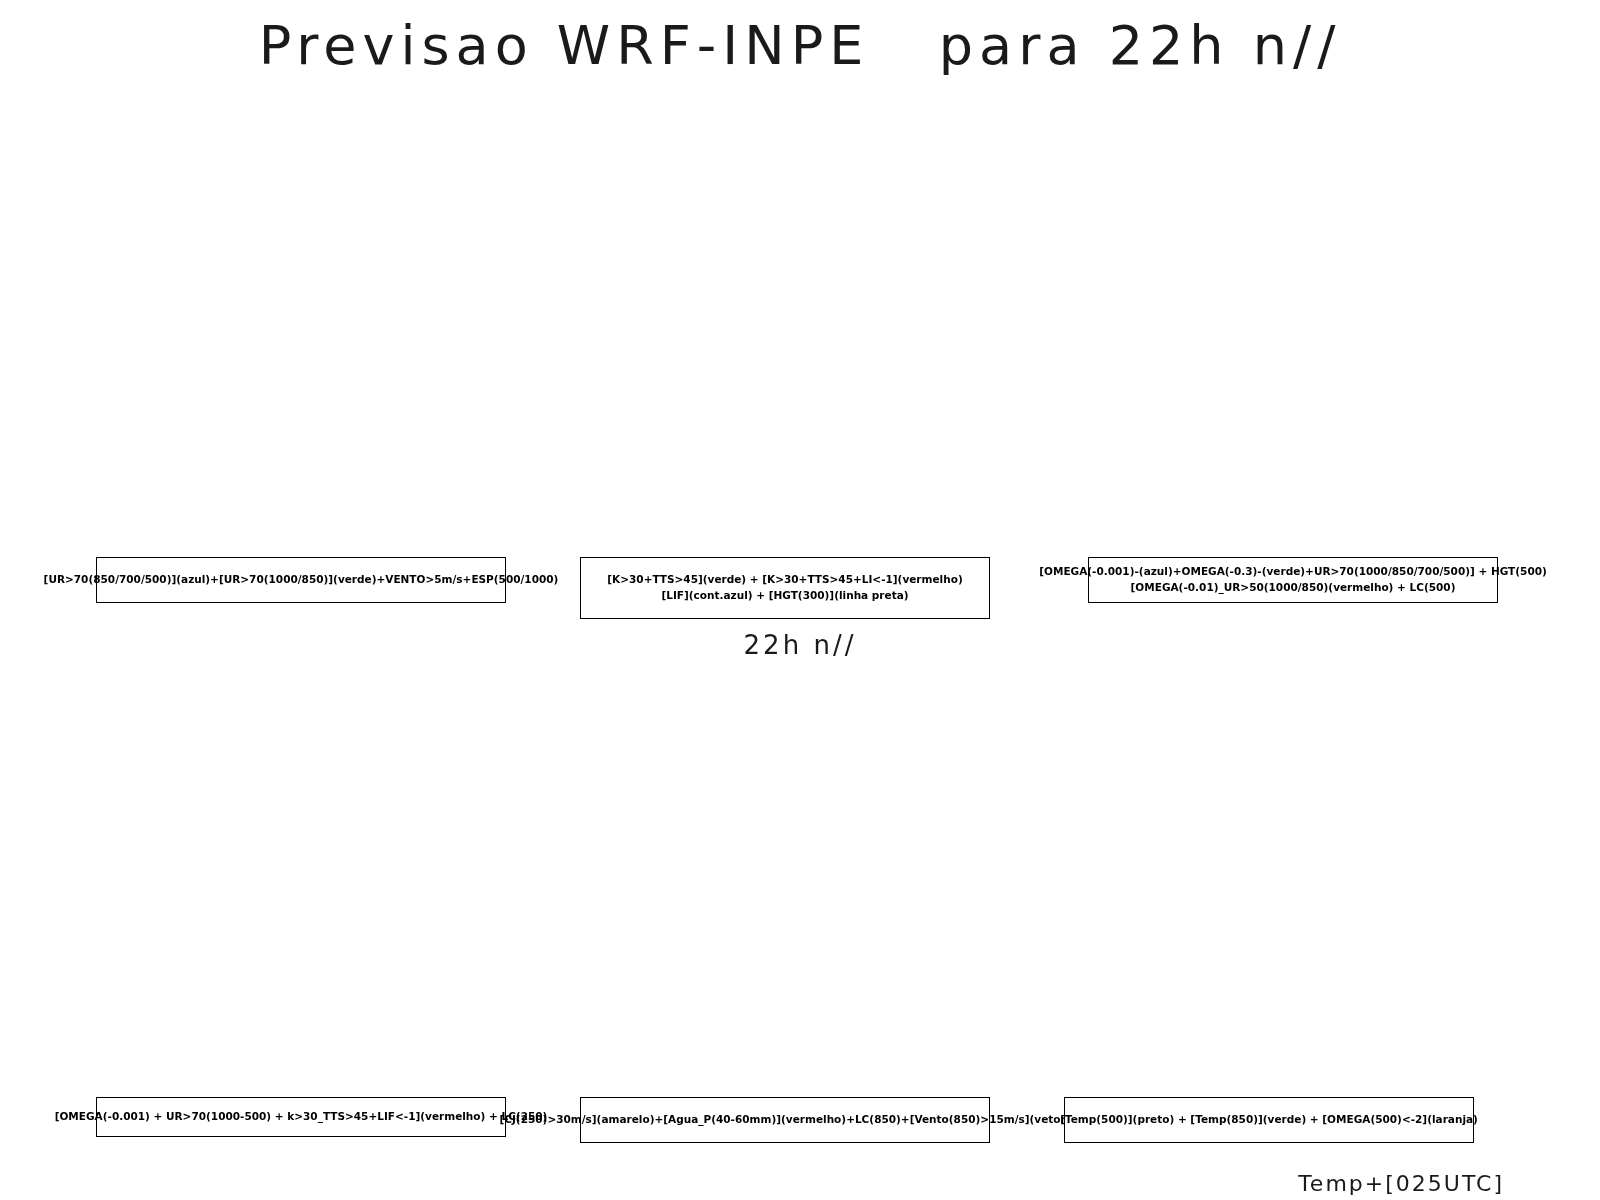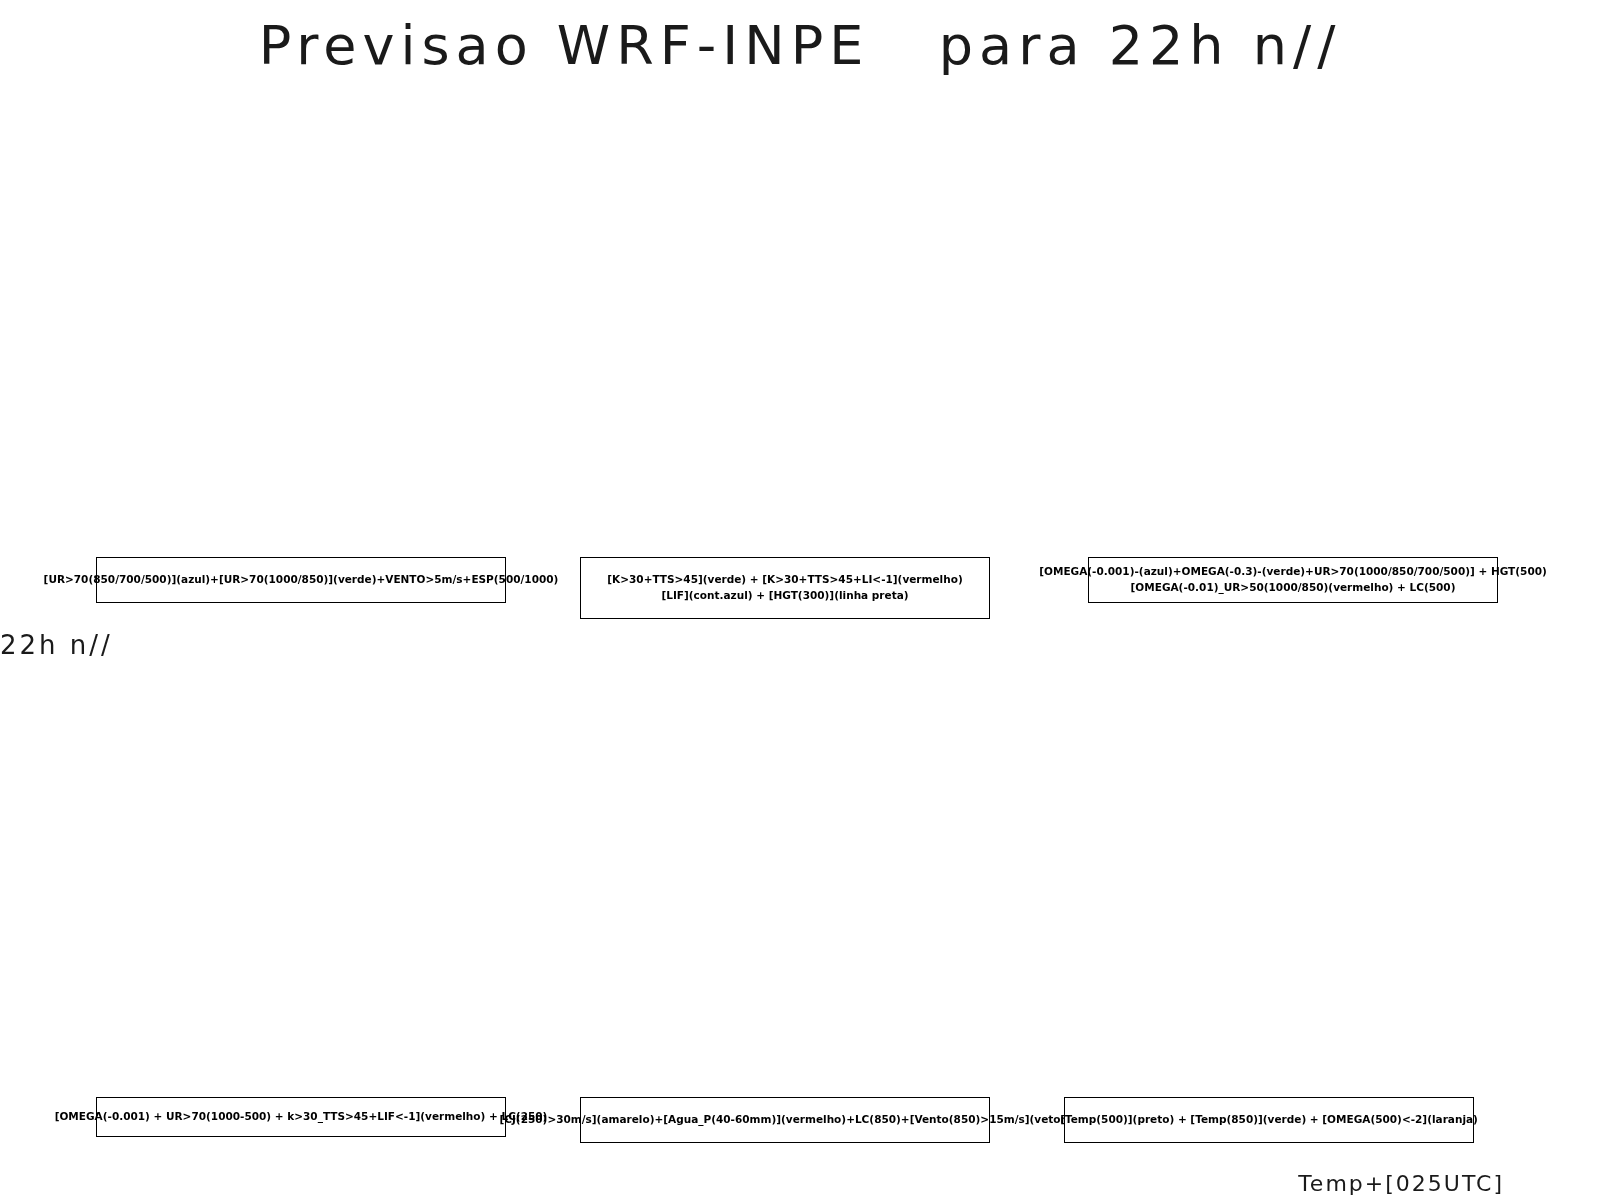--- a/index.html
+++ b/index.html
@@ -30,20 +30,21 @@
     color: #1a1a1a;
     white-space: pre;
   }
 
   
   .mid-label {
     position: absolute;
     top: 630px;
     left: 0;
     width: 1600px;
+    text-align: center;
     font-size: 26px;
     letter-spacing: 3px;
     color: #1a1a1a;
     white-space: pre;
   }
 
   
   .footer-label {
     position: absolute;
     right: 96px;

